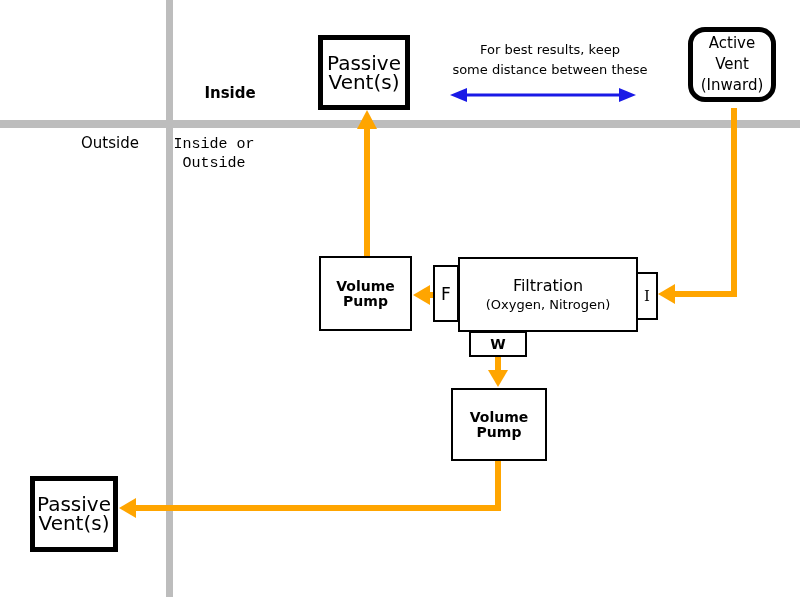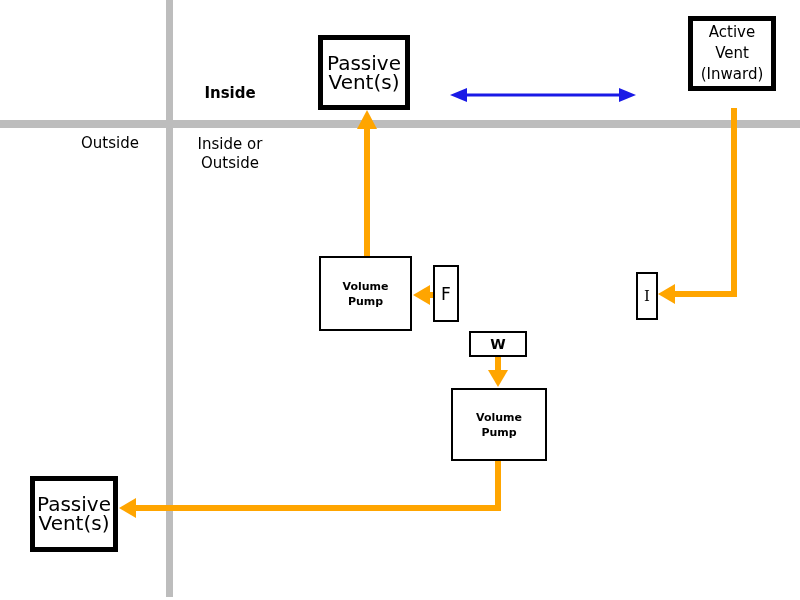--- a/index.html
+++ b/index.html
@@ -19,21 +19,21 @@
 
   .region-label {
     position: absolute;
     font-size: 15px;
     line-height: 19px;
     text-align: center;
     white-space: pre-line;
   }
   .label-inside   { left: 192px; top: 84px;  width: 76px; font-weight: bold; }
   .label-outside  { left: 70px;  top: 134px; width: 80px; }
-  .label-inout    { left: 184px; top: 135px; width: 92px; }
+  .label-inout    { left: 168px; top: 135px; width: 92px; font-family: Liberation Mono, monospace; }
 
   .note-text {
     position: absolute;
     left: 425px; top: 40px; width: 250px;
     font-size: 13px;
     line-height: 20px;
     text-align: center;
     white-space: pre-line;
   }
 
@@ -46,29 +46,29 @@
     display: flex;
     flex-direction: column;
     align-items: center;
     justify-content: center;
     text-align: center;
     white-space: pre-line;
   }
   .box.thick { border-width: 5px; }
   .vent-label { font-size: 20px; line-height: 19px; }
   .active-vent-label { font-size: 15px; line-height: 21px; }
-  .pump-label { font-size: 11px; line-height: 15px; font-weight: bold; }
+  .pump-label { font-size: 14px; line-height: 15px; font-weight: bold; }
   .filtration-title { font-size: 16px; line-height: 20px; }
   .filtration-subtitle { font-size: 13px; line-height: 18px; }
   .port-f-label { font-size: 17px; }
   .port-i-label { font-size: 15px; font-family: "DejaVu Serif", "Liberation Serif", serif; }
   .port-w-label { font-size: 14px; font-weight: bold; }
 
   .box-passive-vent-top    { left: 318px; top: 35px;  width: 92px;  height: 75px; }
-  .box-active-vent         { left: 688px; top: 16px;  width: 88px;  height: 75px; }
+  .box-active-vent         { left: 688px; top: 27px;  width: 88px;  height: 75px; border-radius: 17px; }
   .box-volume-pump-top     { left: 319px; top: 256px; width: 93px;  height: 75px; }
   .box-filtration          { left: 458px; top: 257px; width: 180px; height: 75px; }
   .box-port-f              { left: 433px; top: 265px; width: 26px;  height: 57px; }
   .box-port-i              { left: 636px; top: 272px; width: 22px;  height: 48px; }
   .box-port-w              { left: 469px; top: 331px; width: 58px;  height: 26px; }
   .box-volume-pump-bottom  { left: 451px; top: 388px; width: 96px;  height: 73px; }
   .box-passive-vent-bottom { left: 30px;  top: 476px; width: 88px;  height: 76px; }
 </style>
 </head>
 <body>
@@ -76,20 +76,22 @@
 <div class="stage">
 
   <div class="gridline v"></div>
   <div class="gridline h"></div>
 
   <div class="region-label label-inside">Inside</div>
   <div class="region-label label-outside">Outside</div>
   <div class="region-label label-inout">Inside or
 Outside</div>
 
+  <div class="note-text">For best results, keep
+some distance between these</div>
 
   <svg class="arrows" viewBox="0 0 800 600">
 
     <g fill="#1a1ae6" stroke="#1a1ae6">
       <line x1="464" y1="95" x2="622" y2="95" stroke-width="3"></line>
       <polygon points="450,95 467,88 467,102" stroke="none"></polygon>
       <polygon points="636,95 619,88 619,102" stroke="none"></polygon>
     </g>
 
     <g fill="#ffa500" stroke="#ffa500" stroke-width="6" stroke-linejoin="miter">
@@ -137,20 +139,24 @@
   </div>
 
   <div class="box box-port-i">
     <span class="port-i-label">I</span>
   </div>
 
   <div class="box box-port-w">
     <span class="port-w-label">W</span>
   </div>
 
+  <div class="box box-filtration">
+    <span class="filtration-title">Filtration</span>
+    <span class="filtration-subtitle">(Oxygen, Nitrogen)</span>
+  </div>
 
   <div class="box box-volume-pump-top">
     <span class="pump-label">Volume
 Pump</span>
   </div>
 
   <div class="box box-volume-pump-bottom">
     <span class="pump-label">Volume
 Pump</span>
   </div>

